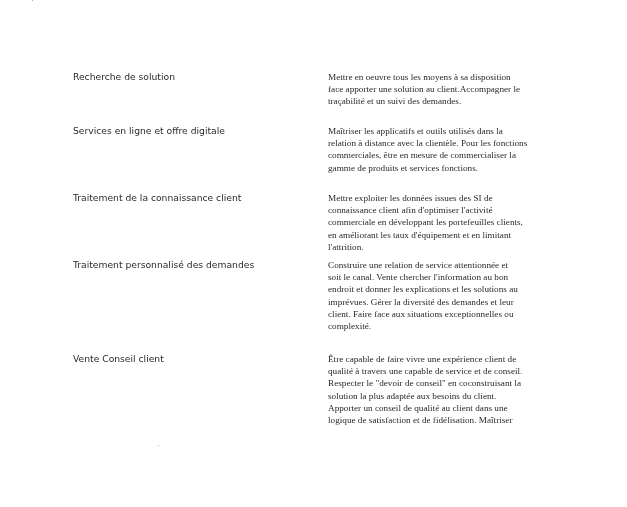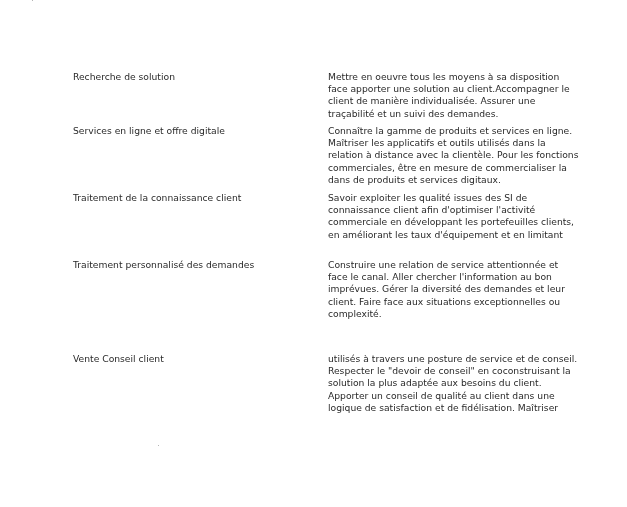--- a/index.html
+++ b/index.html
@@ -35,20 +35,21 @@
     line-height: 12.2px;
     white-space: nowrap;
   }
   .desc {
     position: absolute;
     left: 328px;
     top: 0;
     width: 292px;
     font-size: 9.2px;
     line-height: 12.2px;
+    font-family: Liberation Serif, serif;
   }
   .desc-line {
     display: block;
     white-space: nowrap;
   }
   .speck {
     position: absolute;
     width: 1px; height: 1px;
     background: #b5b5b5;
   }
@@ -59,61 +60,62 @@
 <div class="page">
 
   <span class="speck" style="left:32px; top:0px;"></span>
   <span class="speck" style="left:158px; top:445px;"></span>
 
   <div class="row" style="top:71px;">
     <div class="label">Recherche de solution</div>
     <div class="desc">
       <span class="desc-line">Mettre en oeuvre tous les moyens à sa disposition</span>
       <span class="desc-line">face apporter une solution au client.Accompagner le</span>
-      <span class="desc-line">client de manière individualisée. Assurer une</span>
       <span class="desc-line">traçabilité et un suivi des demandes.</span>
     </div>
   </div>
 
   <div class="row" style="top:125px;">
     <div class="label">Services en ligne et offre digitale</div>
     <div class="desc">
-      <span class="desc-line">Connaître la gamme de produits et services en ligne.</span>
       <span class="desc-line">Maîtriser les applicatifs et outils utilisés dans la</span>
       <span class="desc-line">relation à distance avec la clientèle. Pour les fonctions</span>
       <span class="desc-line">commerciales, être en mesure de commercialiser la</span>
-      <span class="desc-line">dans de produits et services digitaux.</span>
+      <span class="desc-line">gamme de produits et services fonctions.</span>
     </div>
   </div>
 
   <div class="row" style="top:192px;">
     <div class="label">Traitement de la connaissance client</div>
     <div class="desc">
-      <span class="desc-line">Savoir exploiter les qualité issues des SI de</span>
+      <span class="desc-line">Mettre exploiter les données issues des SI de</span>
       <span class="desc-line">connaissance client afin d'optimiser l'activité</span>
       <span class="desc-line">commerciale en développant les portefeuilles clients,</span>
       <span class="desc-line">en améliorant les taux d'équipement et en limitant</span>
+      <span class="desc-line">l'attrition.</span>
     </div>
   </div>
 
   <div class="row" style="top:259px;">
     <div class="label">Traitement personnalisé des demandes</div>
     <div class="desc">
       <span class="desc-line">Construire une relation de service attentionnée et</span>
-      <span class="desc-line">face le canal. Aller chercher l'information au bon</span>
+      <span class="desc-line">soit le canal. Vente chercher l'information au bon</span>
+      <span class="desc-line">endroit et donner les explications et les solutions au</span>
       <span class="desc-line">imprévues. Gérer la diversité des demandes et leur</span>
       <span class="desc-line">client. Faire face aux situations exceptionnelles ou</span>
       <span class="desc-line">complexité.</span>
     </div>
   </div>
 
   <div class="row" style="top:353px;">
     <div class="label">Vente Conseil client</div>
     <div class="desc">
-      <span class="desc-line">utilisés à travers une posture de service et de conseil.</span>
+      <span class="desc-line">Être capable de faire vivre une expérience client de</span>
+      <span class="desc-line">qualité à travers une capable de service et de conseil.</span>
       <span class="desc-line">Respecter le "devoir de conseil" en coconstruisant la</span>
       <span class="desc-line">solution la plus adaptée aux besoins du client.</span>
       <span class="desc-line">Apporter un conseil de qualité au client dans une</span>
       <span class="desc-line">logique de satisfaction et de fidélisation. Maîtriser</span>
     </div>
   </div>
 
 </div>
 
 </body></html>

